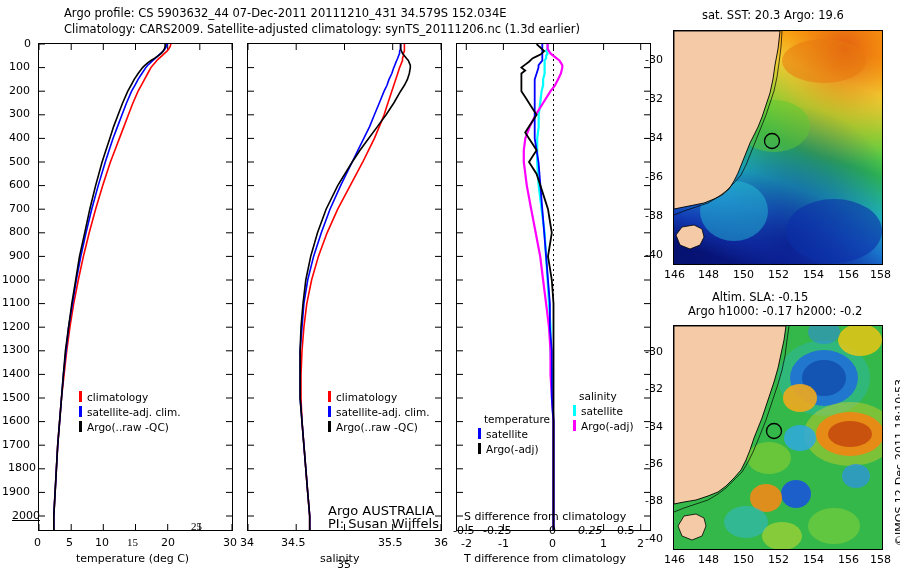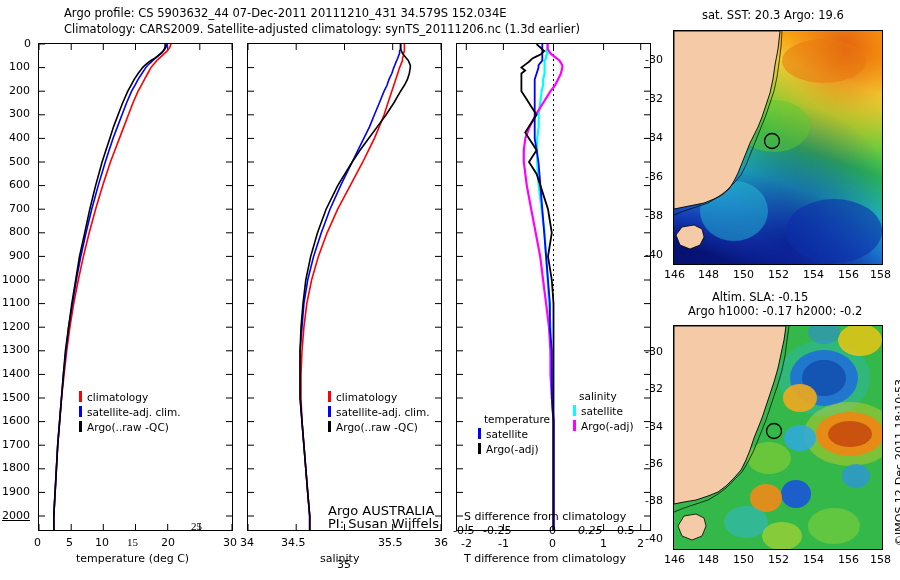--- a/index.html
+++ b/index.html
@@ -106,23 +106,23 @@
 <div class="abs tick" style="left:9px;top:225px;">800</div>
 <div class="abs tick" style="left:9px;top:249px;">900</div>
 <div class="abs tick" style="left:2px;top:273px;">1000</div>
 <div class="abs tick" style="left:2px;top:296px;">1100</div>
 <div class="abs tick" style="left:2px;top:320px;">1200</div>
 <div class="abs tick" style="left:2px;top:343px;">1300</div>
 <div class="abs tick" style="left:2px;top:367px;">1400</div>
 <div class="abs tick" style="left:2px;top:391px;">1500</div>
 <div class="abs tick" style="left:2px;top:414px;">1600</div>
 <div class="abs tick" style="left:2px;top:438px;">1700</div>
-<div class="abs tick" style="left:2px;top:461px;">1800</div>
+<div class="abs tick" style="left:8px;top:461px;">1800</div>
 <div class="abs tick" style="left:2px;top:485px;">1900</div>
-<div class="abs tick" style="left:2px;top:509px;text-decoration:underline;">2000</div>
+<div class="abs tick" style="left:12px;top:509px;text-decoration:underline;">2000</div>
 
 <div class="abs" style="left:79px;top:389px;">
   <div style="line-height:14px;">
     <span class="legswatch" style="background:#ff0000;"></span>
     <span class="legtxt">climatology</span>
   </div>
   <div style="line-height:14px;">
     <span class="legswatch" style="background:#0000ff;"></span>
     <span class="legtxt">satellite-adj. clim.</span>
   </div>

